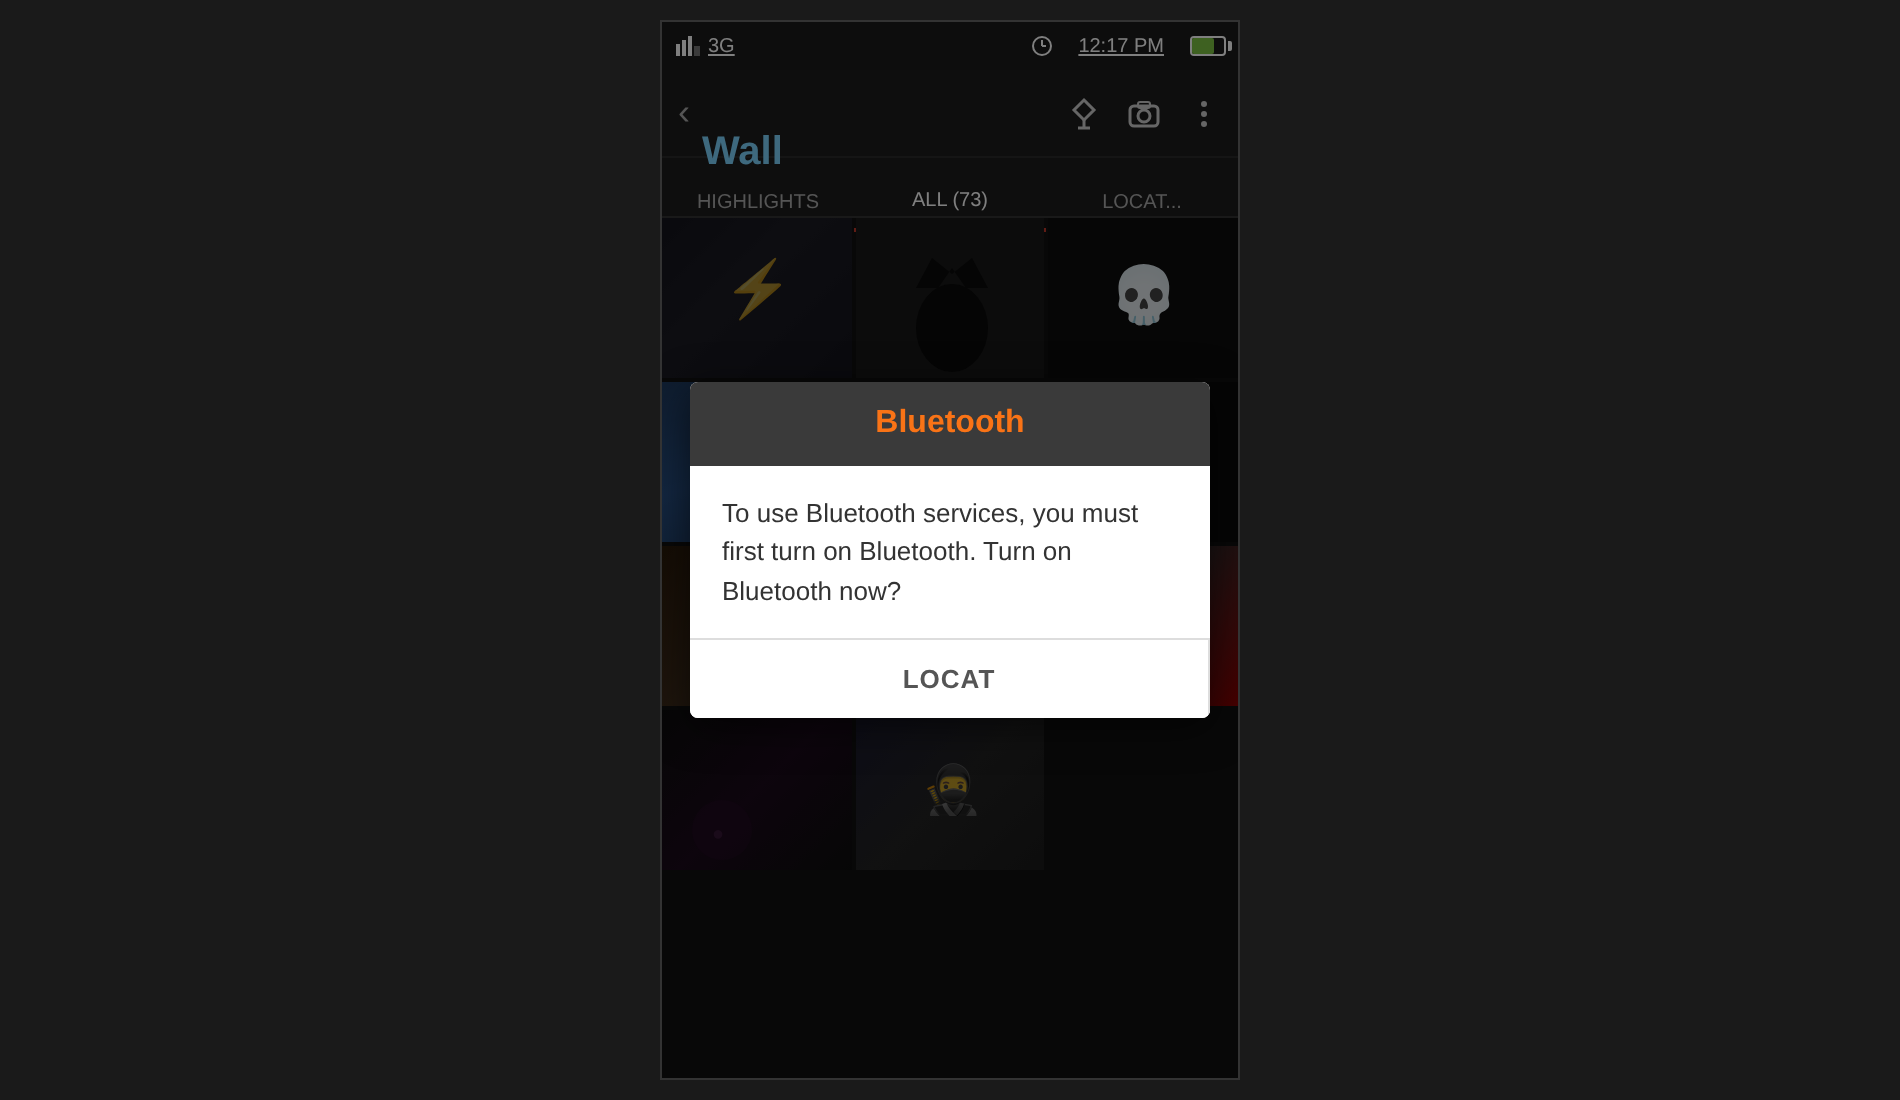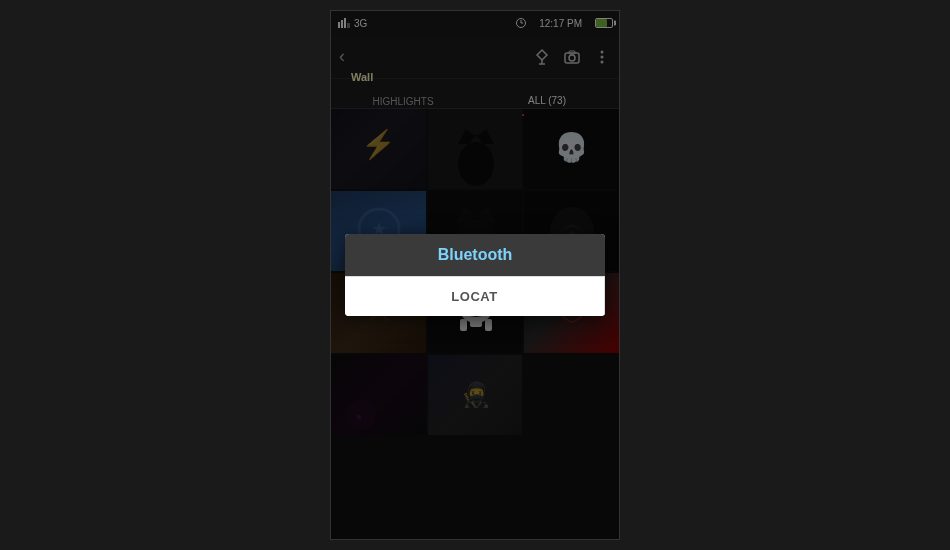--- a/index.html
+++ b/index.html
@@ -26,20 +26,21 @@
     .status-bar {
       width: 100%;
       height: 24px;
       background: #1a1a1a;
       display: flex;
       align-items: center;
       justify-content: space-between;
       padding: 0 6px;
       color: #fff;
       font-size: 10px;
+      text-decoration: underline;
     }
     .status-left {
       display: flex;
       align-items: center;
       gap: 3px;
     }
     .status-right {
       display: flex;
       align-items: center;
       gap: 13px;
@@ -81,22 +82,22 @@
       padding: 0 8px;
       gap: 6px;
       border-bottom: 1px solid #2a2a2a;
     }
     .nav-back {
       color: #aaa;
       font-size: 18px;
       cursor: pointer;
     }
     .nav-title {
-      color: #fef9c3;
-      font-size: 11px;
+      color: #7dd3fc;
+      font-size: 20px;
       font-weight: bold;
       flex: 1;
       margin-top: 40px;
     }
     .nav-icons {
       display: flex;
       align-items: center;
       gap: 12px;
     }
 
@@ -181,21 +182,21 @@
     .dialog {
       width: 260px;
       background: #fff;
       border-radius: 4px;
       overflow: hidden;
       box-shadow: 0 4px 20px rgba(0,0,0,0.6);
     }
 
     .dialog-title {
       background: #3a3a3a;
-      color: #7dd3fc;
+      color: #f97316;
       text-align: center;
       padding: 12px 16px;
       font-size: 16px;
       font-weight: bold;
     }
 
     .dialog-body {
       background: #fff;
       padding: 14px 16px;
       font-size: 13px;
@@ -279,20 +280,23 @@
     </div>
   </div>
 
   <div class="tab-bar">
     <div class="tab-item">
       <span>HIGHLIGHTS</span>
     </div>
     <div class="tab-item active">
       <span>ALL (73)</span>
     </div>
+    <div class="tab-item">
+      <span>LOCAT...</span>
+    </div>
   </div>
 
   <div class="image-grid">
 
     <div class="grid-cell img-darkknight" style="background: linear-gradient(135deg, #1a1a2e 0%, #2a2a3e 40%, #1a1a2e 100%);">
       <svg width="96" height="80" style="position:absolute;top:0;left:0;opacity:0.6">
         <rect width="96" height="80" fill="#111"></rect>
         <text x="48" y="45" text-anchor="middle" font-size="28" fill="#444">⚡</text>
       </svg>
     </div>
@@ -371,19 +375,21 @@
       <svg width="96" height="80" style="position:absolute;top:0;left:0;opacity:0.7">
         <rect width="96" height="80" fill="transparent"></rect>
         <text x="48" y="48" text-anchor="middle" font-size="24" fill="#333">🥷</text>
       </svg>
     </div>
   </div>
 
   <div class="dialog-overlay">
     <div class="dialog">
       <div class="dialog-title">Bluetooth</div>
+      <div class="dialog-body">To use Bluetooth services, you must first turn on Bluetooth.
+Turn on Bluetooth now?</div>
       <div class="dialog-buttons">
         <div class="dialog-btn">LOCAT</div>
       </div>
     </div>
   </div>
 
 </div>
 
 </body></html>

